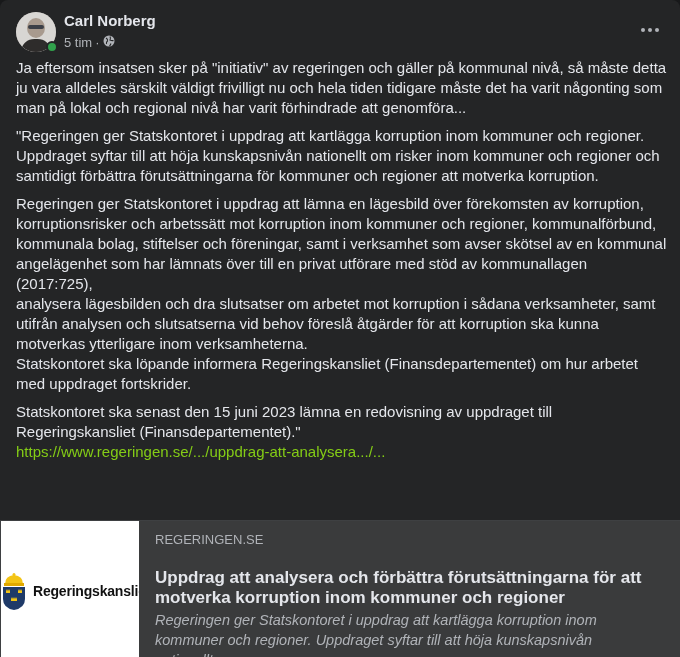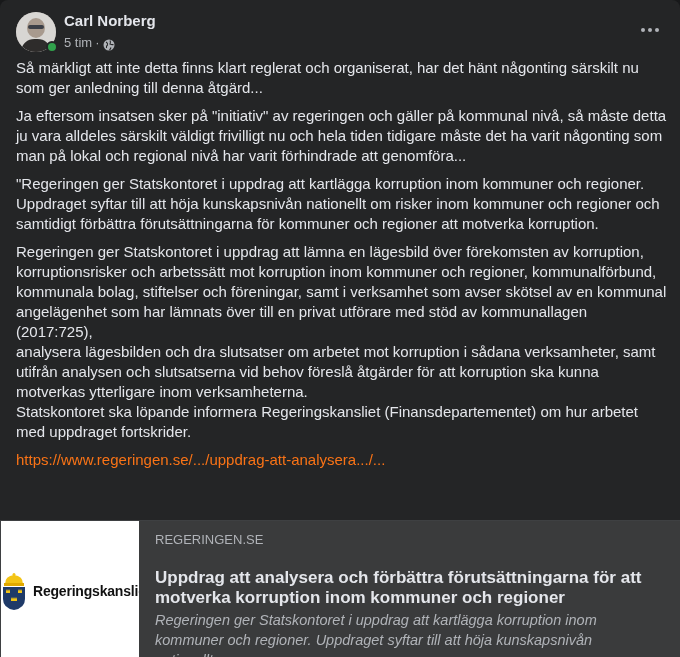--- a/index.html
+++ b/index.html
@@ -38,41 +38,41 @@
       border: 2px solid #242526;
     }
     .meta { margin-left: 8px; }
     .author {
       font-size: 15px; font-weight: bold; color: #e4e6eb;
       line-height: 18px; margin-top: -2px;
     }
     .sub {
       margin-top: 5px;
       font-size: 13px; color: #b0b3b8; line-height: 16px;
-      display: flex; align-items: flex-end;
+      display: flex; align-items: flex-start;
     }
     .sub .dot { margin: 0 3px; }
     .globe { display: inline-block; width: 12px; height: 12px; }
     .more-btn {
       position: absolute; right: 16px; top: 16px;
       width: 28px; height: 28px;
       display: flex; align-items: center; justify-content: center;
       border-radius: 50%;
     }
     .more-btn span {
       display: inline-block; width: 4px; height: 4px; border-radius: 50%;
       background: #b0b3b8; margin: 0 1.5px;
     }
     .body {
       position: absolute; left: 16px; top: 58px; width: 652px;
       font-size: 15px; line-height: 20px; color: #e4e6eb;
     }
     .body p { margin-bottom: 8px; white-space: pre-line; }
     .body a.link {
-      color: #f97316; text-decoration: none; display: block;
+      color: #84cc16; text-decoration: none; display: block;
     }
     .preview {
       position: absolute; left: 0; top: 520px;
       width: 680px; height: 137px;
       display: flex;
       border-top: 1px solid #3e4042;
     }
     .preview-img {
       width: 139px; height: 137px; background: #ffffff;
       position: relative; overflow: hidden;
@@ -136,27 +136,27 @@
     </div>
   </div>
 
   <div class="more-btn">
     <span></span>
     <span></span>
     <span></span>
   </div>
 
   <div class="body">
-    <p>Så märkligt att inte detta finns klart reglerat och organiserat, har det hänt någonting särskilt nu som ger anledning till denna åtgärd...</p>
     <p>Ja eftersom insatsen sker på "initiativ" av regeringen och gäller på kommunal nivå, så måste detta ju vara alldeles särskilt väldigt frivilligt nu och hela tiden tidigare måste det ha varit någonting som man på lokal och regional nivå har varit förhindrade att genomföra...</p>
     <p>"Regeringen ger Statskontoret i uppdrag att kartlägga korruption inom kommuner och regioner. Uppdraget syftar till att höja kunskapsnivån nationellt om risker inom kommuner och regioner och samtidigt förbättra förutsättningarna för kommuner och regioner att motverka korruption.</p>
     <p>Regeringen ger Statskontoret i uppdrag att lämna en lägesbild över förekomsten av korruption, korruptionsrisker och arbetssätt mot korruption inom kommuner och regioner, kommunalförbund, kommunala bolag, stiftelser och föreningar, samt i verksamhet som avser skötsel av en kommunal angelägenhet som har lämnats över till en privat utförare med stöd av kommunallagen
 (2017:725),
 analysera lägesbilden och dra slutsatser om arbetet mot korruption i sådana verksamheter, samt utifrån analysen och slutsatserna vid behov föreslå åtgärder för att korruption ska kunna motverkas ytterligare inom verksamheterna.
 Statskontoret ska löpande informera Regeringskansliet (Finansdepartementet) om hur arbetet med uppdraget fortskrider.</p>
+    <p style="margin-bottom:0">Statskontoret ska senast den 15 juni 2023 lämna en redovisning av uppdraget till Regeringskansliet (Finansdepartementet)."</p>
     <a class="link" href="#">https://www.regeringen.se/.../uppdrag-att-analysera.../...</a>
   </div>
 
   <div class="preview">
     <div class="preview-img">
       <div class="logo">
         <svg width="26" height="38" viewBox="0 0 26 38">
           <path d="M4 12 Q4 4 13 3 Q22 4 22 12 Z" fill="#f3c415"></path>
           <rect x="3" y="11" width="20" height="3" fill="#e0a800"></rect>
           <circle cx="13" cy="2.5" r="1.5" fill="#f3c415"></circle>

